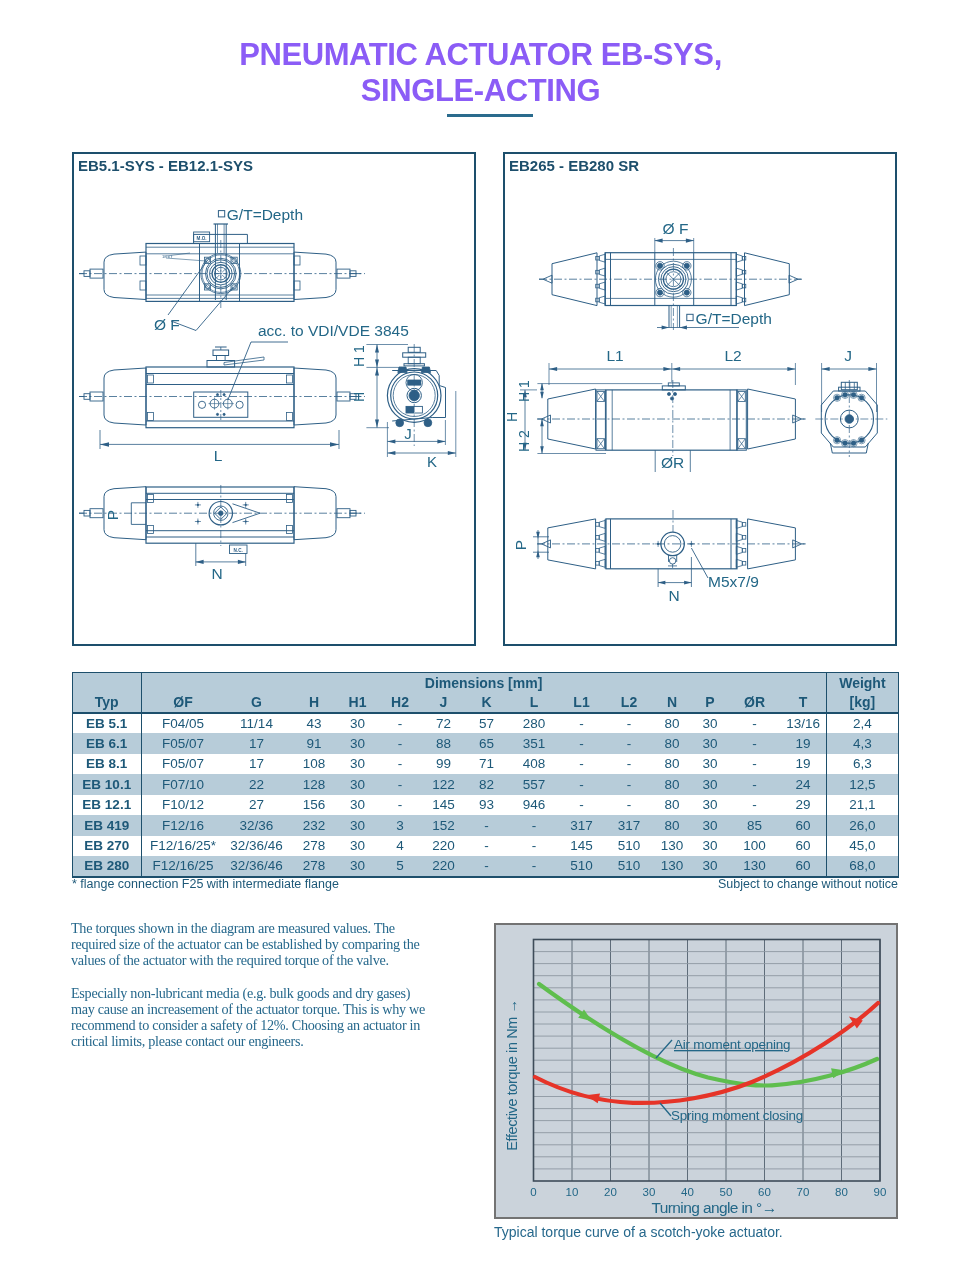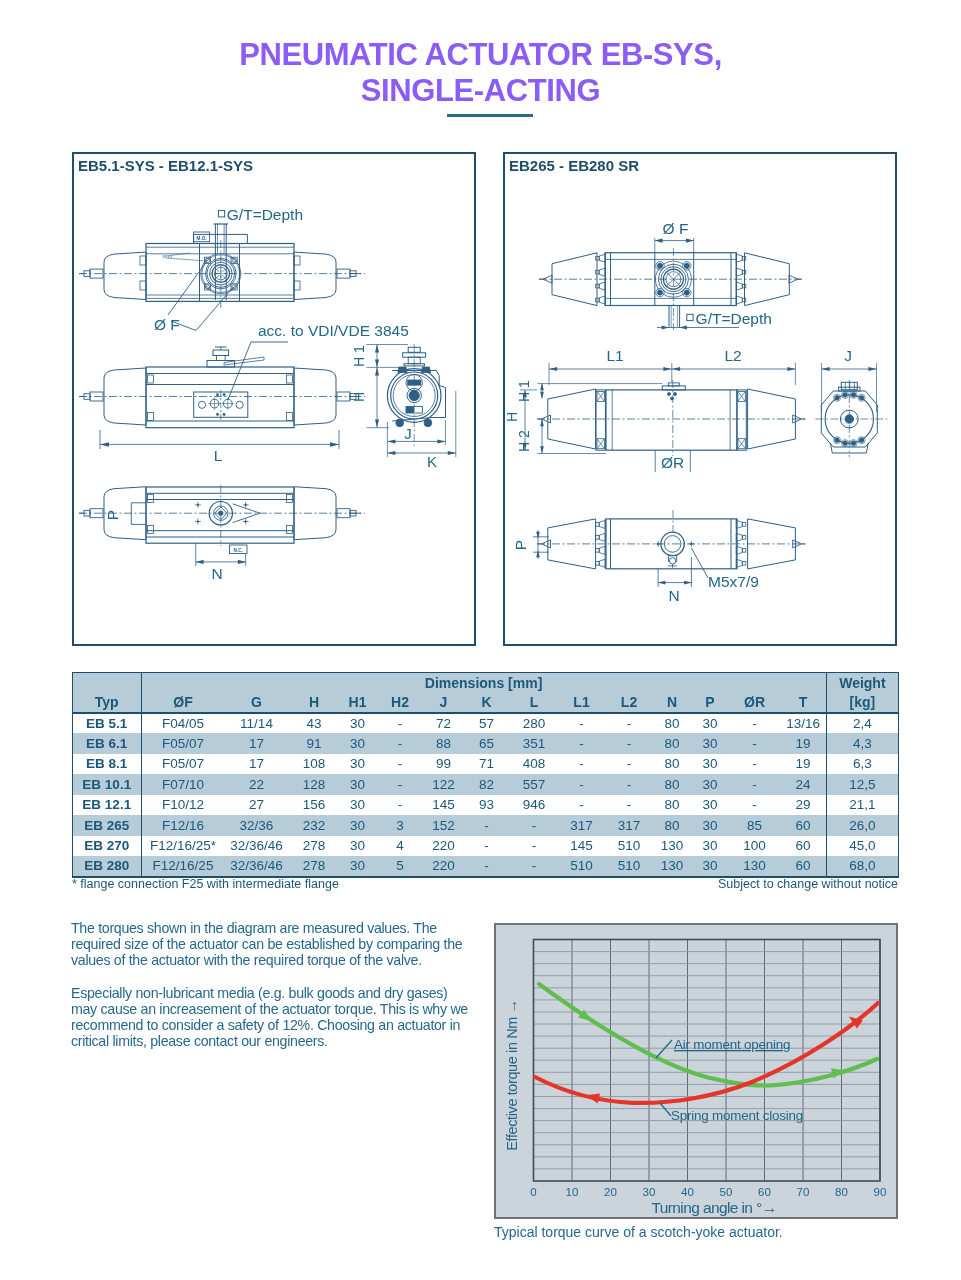--- a/index.html
+++ b/index.html
@@ -16,21 +16,21 @@
 thead th { background:#b7ccd9; font-weight:bold; height:20px; }
 tbody td { height:20.5px; background:#ffffff; font-size:13.5px; }
 tbody td:nth-child(2), tbody td:nth-child(16) { border-left:1.5px solid #1d4f6c; }
 tr.alt td { background:#b7ccd9; }
 td.typ { font-weight:bold; }
 #tblwrap table { border:1.5px solid #1d4f6c; border-bottom-width:2.5px; }
 .vline { border-left:1.5px solid #1d4f6c; }
 .hdrbot { border-bottom:2px solid #1d4f6c; }
 .fnote { position:absolute; top:877px; font-size:12.5px; color:#1d5878; }
 .para { position:absolute; left:71px; top:920px; width:460px; font-size:14.2px; letter-spacing:-0.3px;
-        line-height:16.2px; color:#26688c; }
+        line-height:16.2px; color:#26688c;font-family:Liberation Serif, serif; }
 .para p + p { margin-top:16px; }
 #chartbox { position:absolute; left:494px; top:923px; width:404px; height:296px;
             background:#cbd3db; border:2px solid #737373; }
 #caption { position:absolute; left:494px; top:1224px; font-size:14px; color:#26688c; }
 svg text { font-family:"Liberation Sans", sans-serif; }
 </style></head>
 <body>
 <h1>PNEUMATIC ACTUATOR EB-SYS,<br>SINGLE-ACTING</h1>
 <div id="rule"></div>
 
@@ -585,21 +585,21 @@
           <td>946</td>
           <td>-</td>
           <td>-</td>
           <td>80</td>
           <td>30</td>
           <td>-</td>
           <td>29</td>
           <td>21,1</td>
         </tr>
 <tr class="alt">
-          <td class="typ">EB 265</td>
+          <td class="typ">EB 419</td>
           <td>F12/16</td>
           <td>32/36</td>
           <td>232</td>
           <td>30</td>
           <td>3</td>
           <td>152</td>
           <td>-</td>
           <td>-</td>
           <td>317</td>
           <td>317</td>

